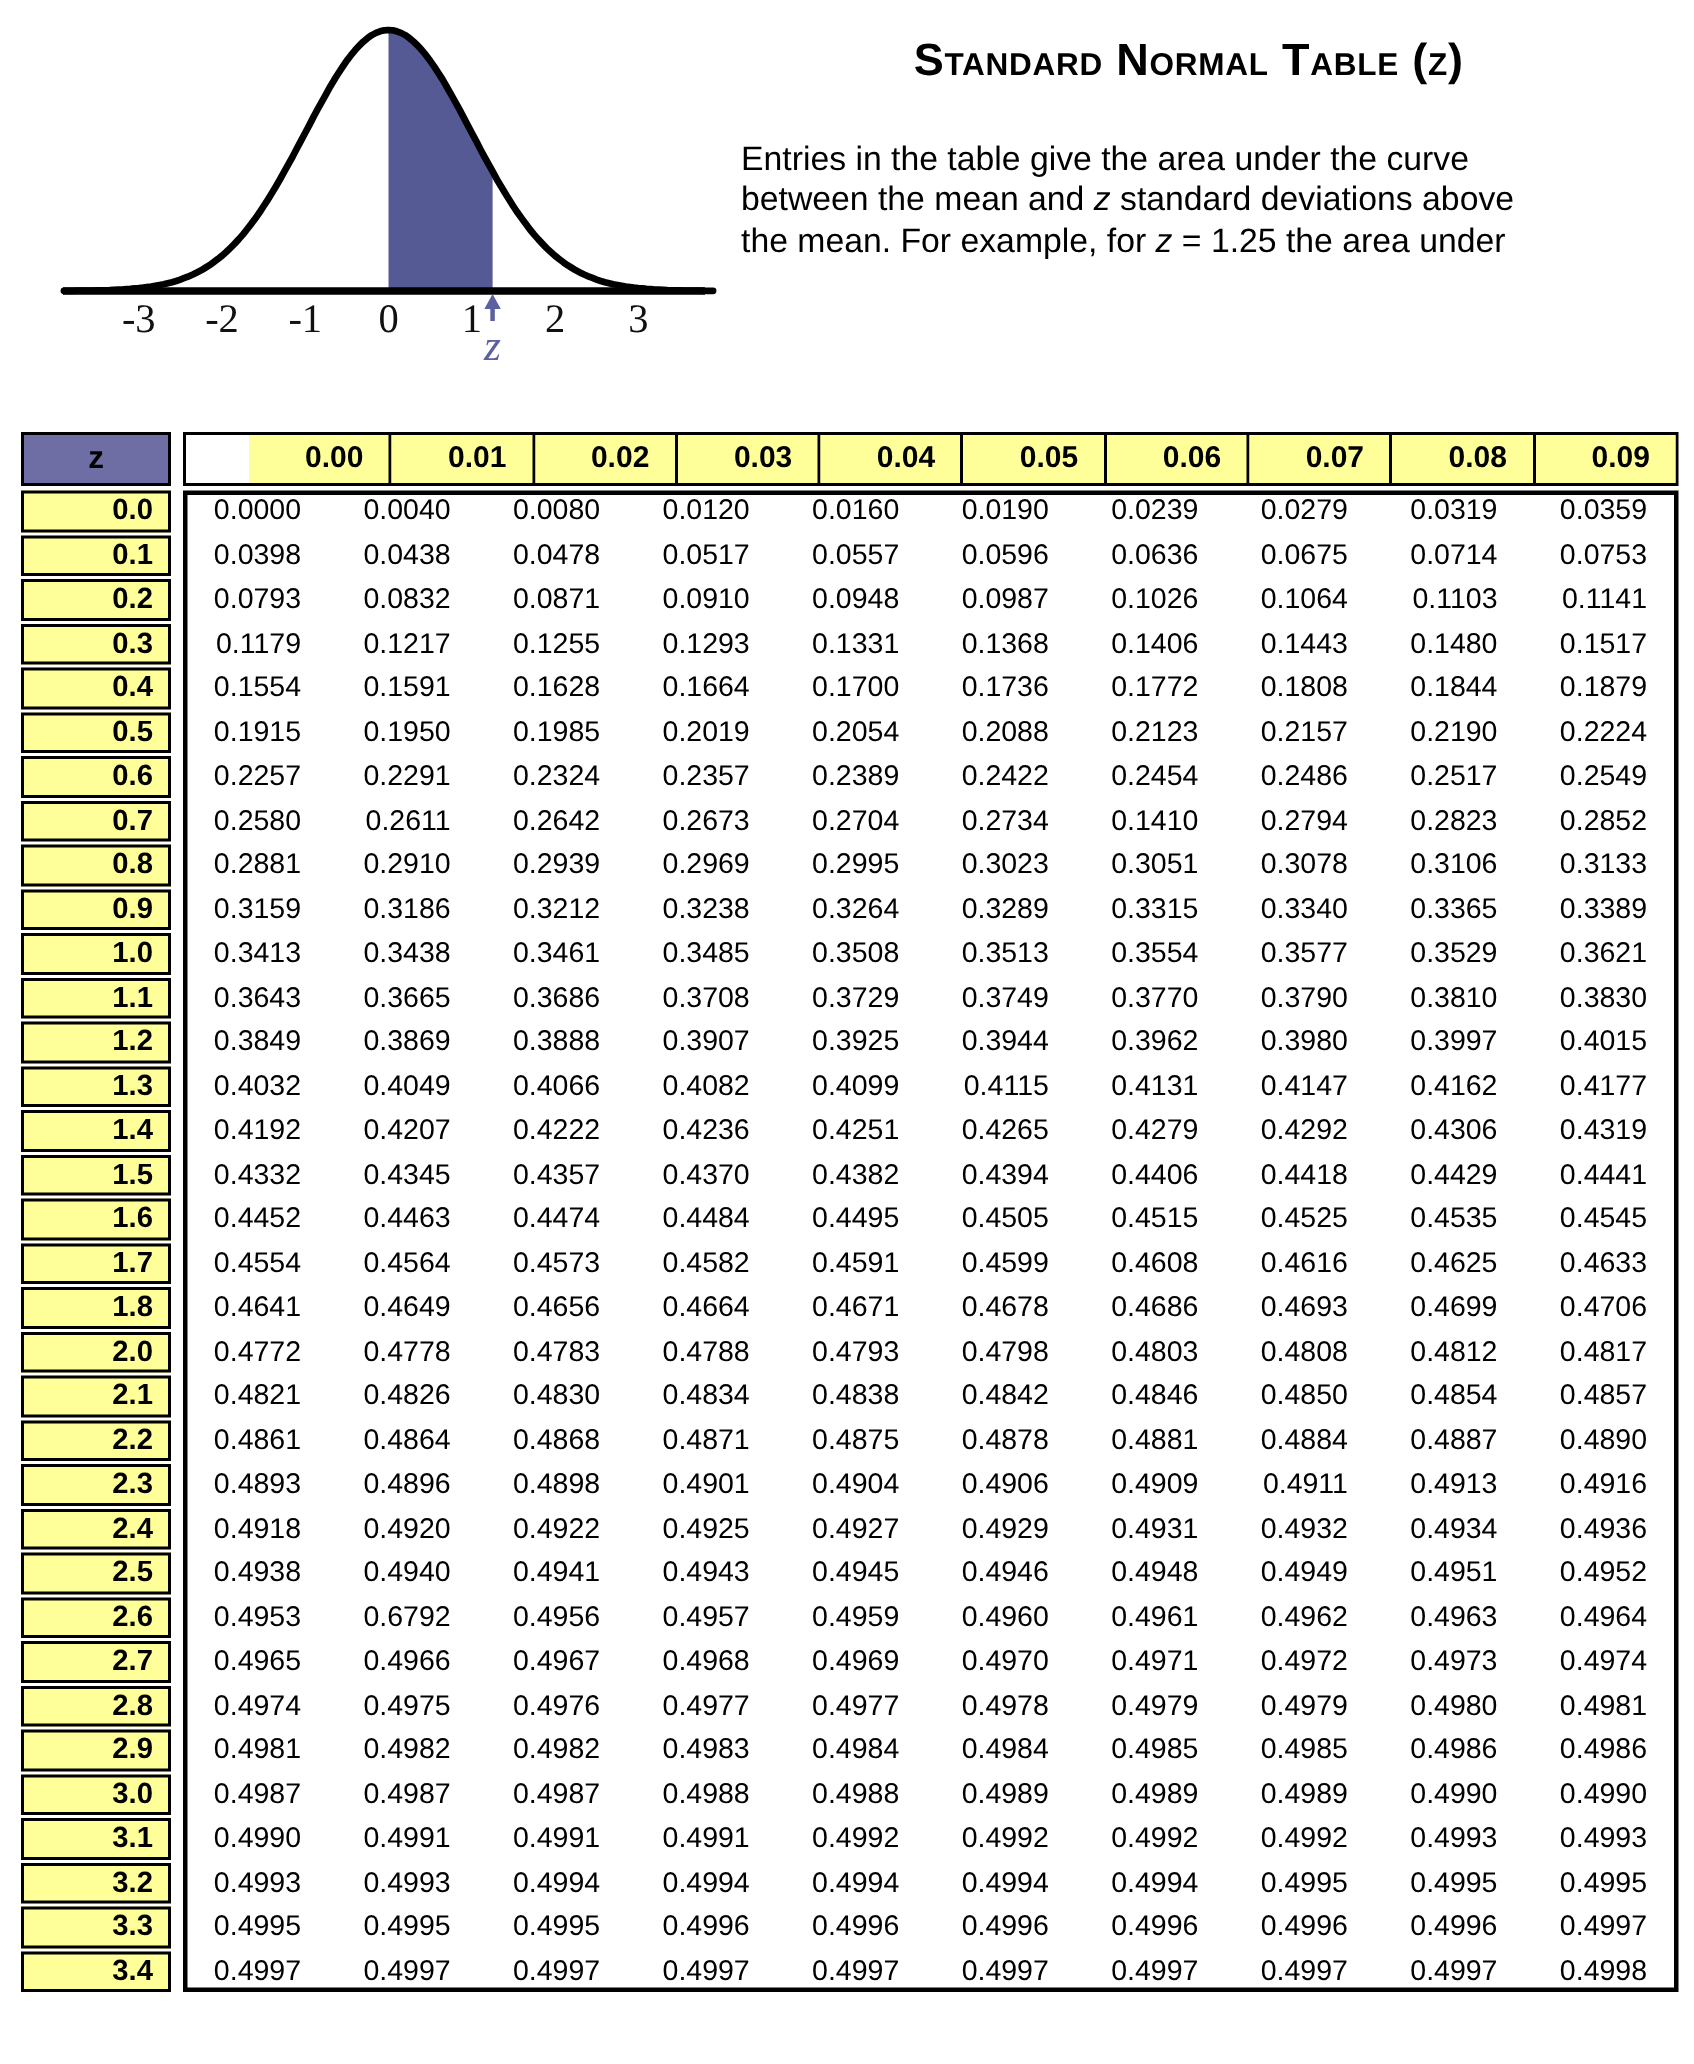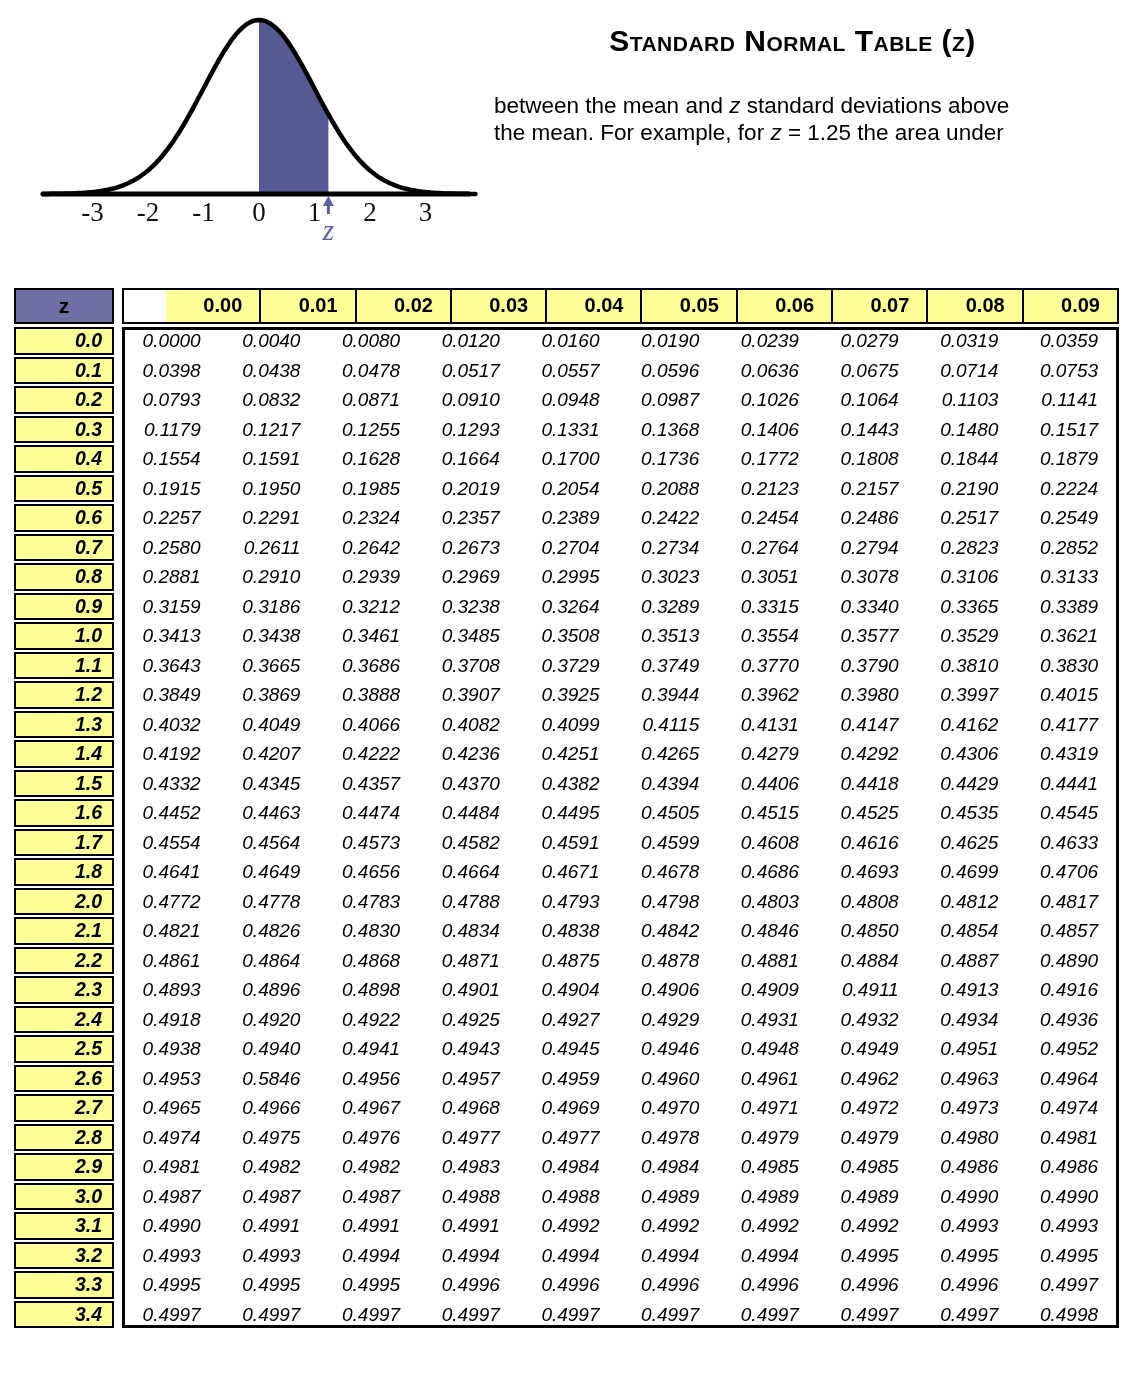--- a/index.html
+++ b/index.html
@@ -44,21 +44,21 @@
   .hgap{width:8px;}
   .header-cells{flex:1;display:flex;border:2.5px solid var(--border);padding-left:42px;}
   .hcell{
     flex:1;background:var(--yellow);
     border-right:2px solid var(--border);
     font-weight:bold;font-size:20px;text-align:right;
     padding-right:17px;line-height:31px;
   }
   .hcell:last-child{border-right:none;}
 
-  .body-wrap{position:relative;font-style:italic;}
+  .body-wrap{position:relative;}
   .trow{display:flex;height:27.5px;margin-bottom:2px;}
   .trow:last-child{margin-bottom:0;}
   .rlabel{
     width:100px;background:var(--yellow);
     border:2px solid var(--border);
     font-weight:bold;font-size:19.5px;text-align:right;
     padding-right:10px;line-height:23px;
   }
   .rgap{width:8px;}
   .rcells{flex:1;display:flex;}
@@ -94,20 +94,21 @@
           <line id="z-stem" stroke-width="3" x1="316.375" y1="210" x2="316.375" y2="198" stroke="#5C5FA0"></line>
           <path id="z-head" d="M 310.875 202 L 321.875 202 L 316.375 192 Z" fill="#5C5FA0"></path>
           <text id="z-text" class="zlab" x="316.375" y="236" fill="#5C5FA0">z</text>
         </g>
       </svg>
     </div>
 
     <div class="head-block">
       <div class="title">Standard Normal Table (z)</div>
       <div class="desc">
+          <div><span>Entries in the table give the area under the curve</span></div>
           <div><span>between the mean and </span><span class="it">z</span><span> standard deviations above</span></div>
           <div><span>the mean. For example, for </span><span class="it">z</span><span> = 1.25 the area under</span></div>
         </div>
     </div>
 
   </div>
 
   <div class="tbl">
 
     <div class="header-row">
@@ -244,21 +245,21 @@
           <div class="trow">
             <div class="rlabel">0.7</div>
             <div class="rgap"></div>
             <div class="rcells">
               <div class="dcell">0.2580</div>
               <div class="dcell">0.2611</div>
               <div class="dcell">0.2642</div>
               <div class="dcell">0.2673</div>
               <div class="dcell">0.2704</div>
               <div class="dcell">0.2734</div>
-              <div class="dcell">0.2764</div>
+              <div class="dcell">0.1410</div>
               <div class="dcell">0.2794</div>
               <div class="dcell">0.2823</div>
               <div class="dcell">0.2852</div>
             </div>
           </div>
           <div class="trow">
             <div class="rlabel">0.8</div>
             <div class="rgap"></div>
             <div class="rcells">
               <div class="dcell">0.2881</div>
@@ -527,21 +528,21 @@
               <div class="dcell">0.4949</div>
               <div class="dcell">0.4951</div>
               <div class="dcell">0.4952</div>
             </div>
           </div>
           <div class="trow">
             <div class="rlabel">2.6</div>
             <div class="rgap"></div>
             <div class="rcells">
               <div class="dcell">0.4953</div>
-              <div class="dcell">0.5846</div>
+              <div class="dcell">0.6792</div>
               <div class="dcell">0.4956</div>
               <div class="dcell">0.4957</div>
               <div class="dcell">0.4959</div>
               <div class="dcell">0.4960</div>
               <div class="dcell">0.4961</div>
               <div class="dcell">0.4962</div>
               <div class="dcell">0.4963</div>
               <div class="dcell">0.4964</div>
             </div>
           </div>

